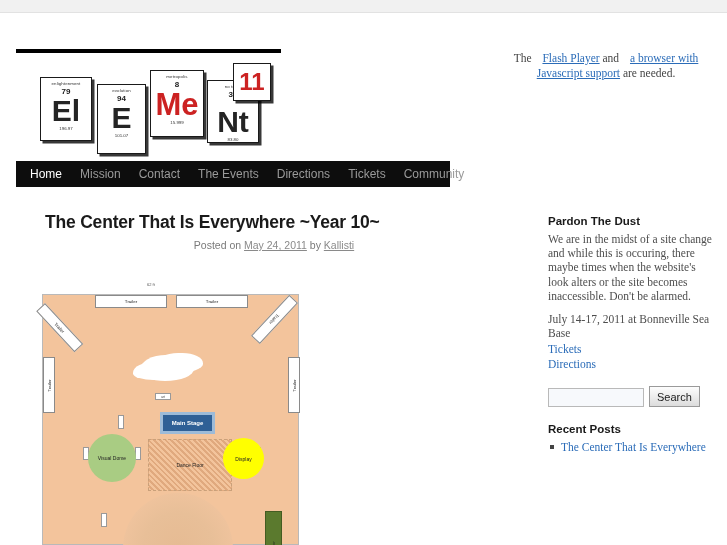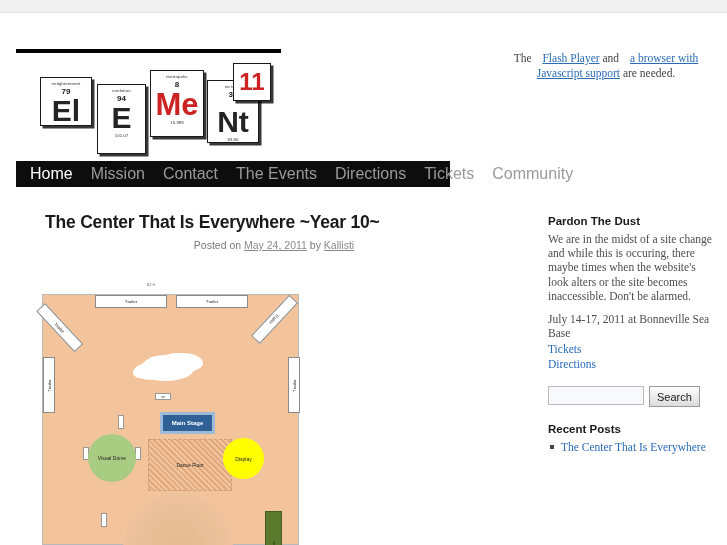--- a/index.html
+++ b/index.html
@@ -62,42 +62,42 @@
     text-align: center;
     font-family: "Liberation Sans", sans-serif;
     color: #222222;
     overflow: hidden;
   }
   .el .sub   { font-size: 4.4px; letter-spacing: .1px; margin-top: 3px; color:#333; }
   .el .num   { font-size: 8px; font-weight: bold; margin-top: 1px; color:#222; }
   .el .sym   { font-weight: bold; line-height: 1; color: #242424; }
   .el .mass  { font-size: 4.4px; color:#333; }
 
-  #el-ei { left: 6px;   top: 14px;  width: 52px;  height: 49px; }
+  #el-ei { left: 6px;   top: 14px;  width: 52px;  height: 64px; }
   #el-ei .sym { font-size: 30px; margin-top: 0px; }
   #el-e  { left: 63px;  top: 21px;  width: 49px;  height: 70px; }
   #el-e  .sym { font-size: 30px; margin-top: 0px; }
   #el-me { left: 116px; top: 7px;   width: 54px;  height: 67px; }
   #el-me .sym { font-size: 31px; color: #cc2222; margin-top: 0px; }
   #el-nt { left: 173px; top: 17px;  width: 52px;  height: 63px; }
   #el-nt .sym { font-size: 30px; margin-top: 8px; }
   #el-11 { left: 199px; top: 0px;   width: 38px;  height: 38px; display:flex; align-items:center; justify-content:center; }
   #el-11 .sym { font-size: 24px; color: #cc2222; }
 
   
   .nav {
     position: absolute; left: 16px; top: 161px;
     width: 434px; height: 26px;
     background: #0d0d0d;
     display: flex;
     align-items: center;
     padding-left: 14px;
   }
   .nav-item {
-    font-size: 16px;
+    font-size: 12px;
     color: #9a9a9a;
     margin-right: 18px;
     cursor: pointer;
     white-space: nowrap;
   }
   .nav-item.active { color: #ffffff; }
 
   
   .main {
     position: absolute; left: 29px; top: 212px;
@@ -248,21 +248,21 @@
   .side-link {
     display: block;
     font-size: 11.5px;
     line-height: 14.5px;
     color: #2b6cb8;
     text-decoration: none;
   }
   .search-row {
     margin-top: 15px;
     display: flex;
-    align-items: flex-start;
+    align-items: flex-end;
     gap: 5px;
   }
   .search-input {
     width: 96px; height: 19px;
     border: 1px solid #b9b9b9;
     background: #f7f9fc;
     font-size: 11px;
     padding: 0 3px;
     font-family: "Liberation Serif", serif;
   }

